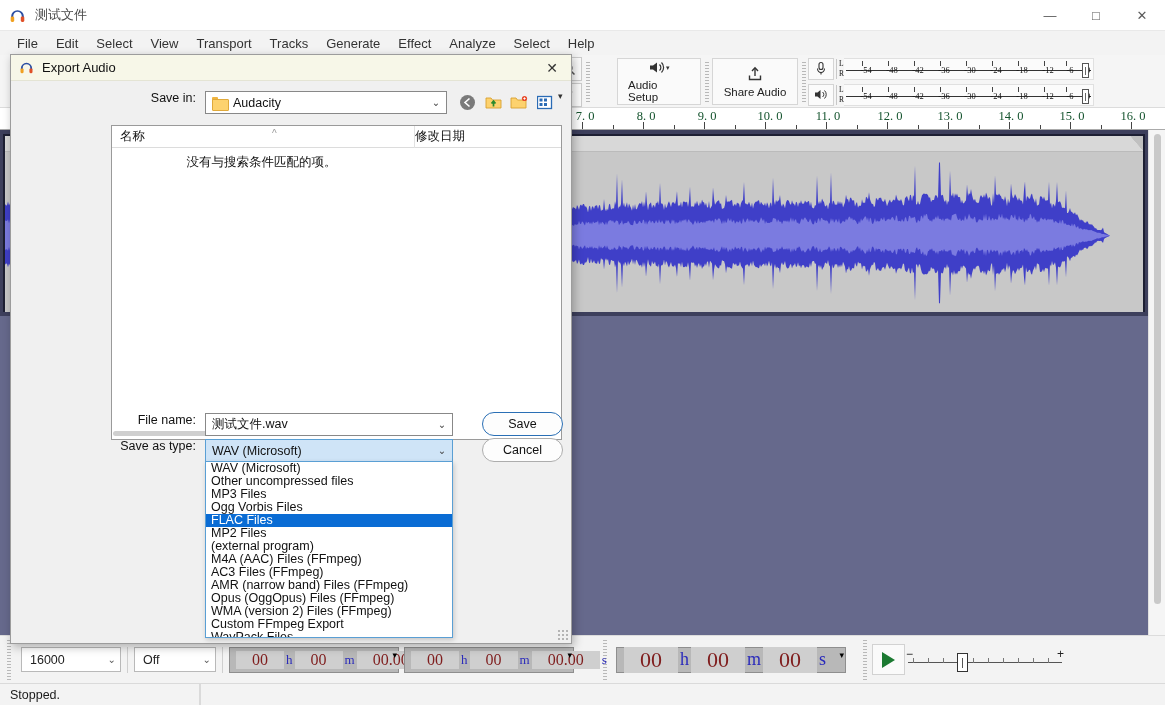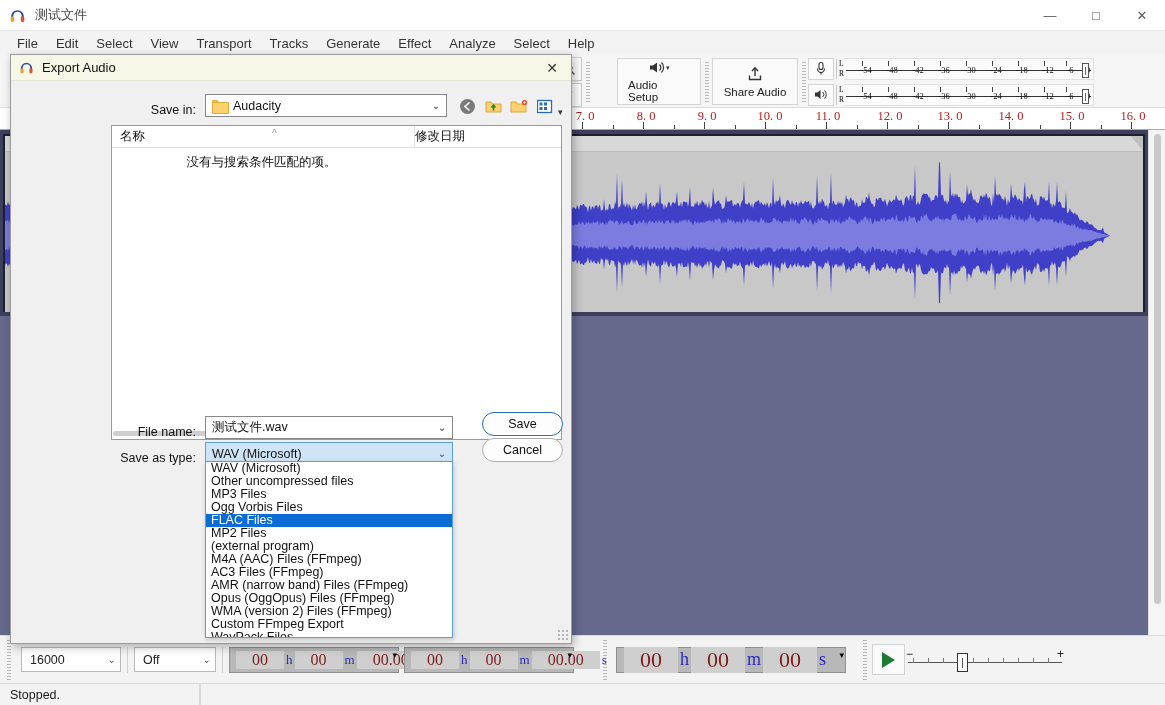--- a/index.html
+++ b/index.html
@@ -74,21 +74,21 @@
   .meter-scale .slider { position: absolute; right: 4px; top: 4px; width: 7px; height: 15px;
                          border: 1px solid #555; background: #fff; }
   .meter-scale .slider:after { content:""; position:absolute; left:2px; top:3px; width:1px; height:8px; background:#666; }
 
   
   .ruler {
     position: absolute; top: 108px; left: 0; width: 1165px; height: 22px;
     background: #ffffff; border-bottom: 1px solid #aaa;
     font-family: "Liberation Serif", serif;
   }
-  .ruler .rnum { position: absolute; top: 1px; font-size: 12.5px; color: #b91c1c; transform: translateX(-50%); }
+  .ruler .rnum { position: absolute; top: 1px; font-size: 12.5px; color: #14532d; transform: translateX(-50%); }
   .ruler .rtick { position: absolute; bottom: 0; width: 1px; background: #444; }
 
   
   .trackarea {
     position: absolute; top: 130px; left: 0; width: 1148px; height: 505px;
     background: #66698c;
   }
   .track-shadow { position: absolute; left: 0; top: 0; width: 1148px; height: 186px; background: #3d3f5c; }
   .track {
     position: absolute; left: 3px; top: 4px; width: 1142px; height: 178px;
@@ -154,21 +154,21 @@
   }
   .dlg-title {
     height: 26px; background: #f7f7e8; display: flex; align-items: center;
     border-bottom: 1px solid #e4e4d4;
   }
   .dlg-title .dicon { margin-left: 8px; width: 15px; height: 15px; position: relative; }
   .dlg-title .dtext { margin-left: 8px; font-size: 13px; color: #111; }
   .dlg-title .dclose { margin-left: auto; width: 38px; height: 26px; display: flex;
                        align-items: center; justify-content: center; color: #333; font-size: 14px; }
 
-  .row { display: flex; align-items: flex-end; }
+  .row { display: flex; align-items: flex-start; }
   .lbl-r { text-align: right; font-size: 12.5px; color: #111; }
 
   .combo {
     border: 1px solid #888; background: #fff; height: 23px; display: flex; align-items: center;
     font-size: 12.5px; color: #111; padding-left: 6px; position: relative;
   }
   .combo .cv { flex: 1; overflow: hidden; white-space: nowrap; }
   .combo .cchev { width: 20px; display: flex; align-items: center; justify-content: center;
                   color: #444; font-size: 10px; }
 

